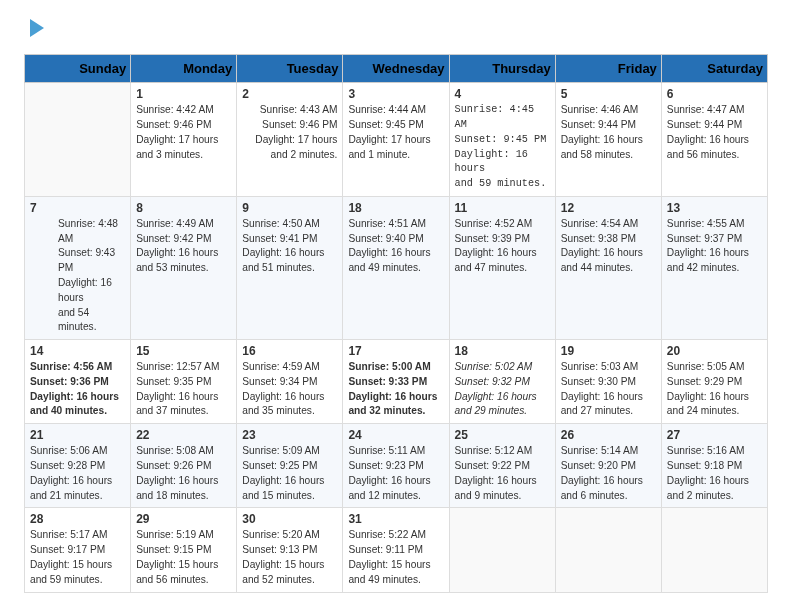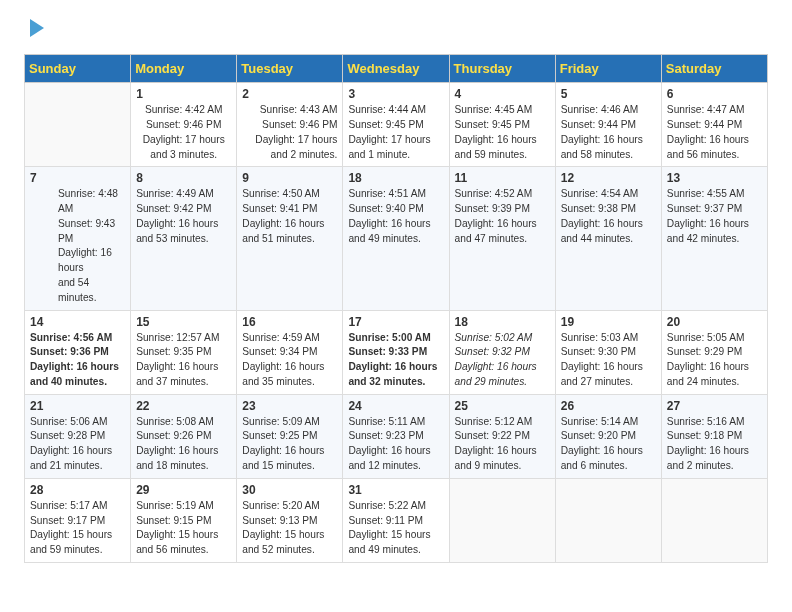--- a/index.html
+++ b/index.html
@@ -41,25 +41,25 @@
       color: #333;
       font-weight: normal;
     }
     table {
       width: 100%;
       border-collapse: collapse;
       table-layout: fixed;
     }
     thead tr th {
       background-color: #2670b5;
-      color: #fde047;
+      color: #000000;
       font-size: 13px;
       font-weight: bold;
       padding: 6px 4px;
-      text-align: left;
+      text-align: right;
       border: 1px solid #ccc;
     }
     tbody tr td {
       vertical-align: top;
       padding: 4px 5px;
       border: 1px solid #ddd;
       font-size: 10.5px;
       color: #333;
       min-height: 80px;
       background: #fff;
@@ -114,42 +114,42 @@
         <th>Thursday</th>
         <th>Friday</th>
         <th>Saturday</th>
       </tr>
   </thead>
   <tbody id="calendar-body">
   <tr>
         <td class="empty-cell"></td>
         <td>
           <span class="day-num">1</span>
-          <div class="day-info" style="white-space: pre-line; text-align: center;">Sunrise: 4:42 AM
+          <div class="day-info" style="white-space: pre-line;">Sunrise: 4:42 AM
 Sunset: 9:46 PM
 Daylight: 17 hours
 and 3 minutes.</div>
         </td>
         <td>
           <span class="day-num">2</span>
           <div class="day-info" style="white-space: pre-line; text-align: right;">Sunrise: 4:43 AM
 Sunset: 9:46 PM
 Daylight: 17 hours
 and 2 minutes.</div>
         </td>
         <td>
           <span class="day-num">3</span>
           <div class="day-info" style="white-space: pre-line;">Sunrise: 4:44 AM
 Sunset: 9:45 PM
 Daylight: 17 hours
 and 1 minute.</div>
         </td>
         <td>
           <span class="day-num">4</span>
-          <div class="day-info" style="white-space: pre-line;">Sunrise: 4:45 AM
+          <div class="day-info" style="white-space: pre-line; font-family: Liberation Mono, monospace;">Sunrise: 4:45 AM
 Sunset: 9:45 PM
 Daylight: 16 hours
 and 59 minutes.</div>
         </td>
         <td>
           <span class="day-num">5</span>
           <div class="day-info" style="white-space: pre-line;">Sunrise: 4:46 AM
 Sunset: 9:44 PM
 Daylight: 16 hours
 and 58 minutes.</div>

